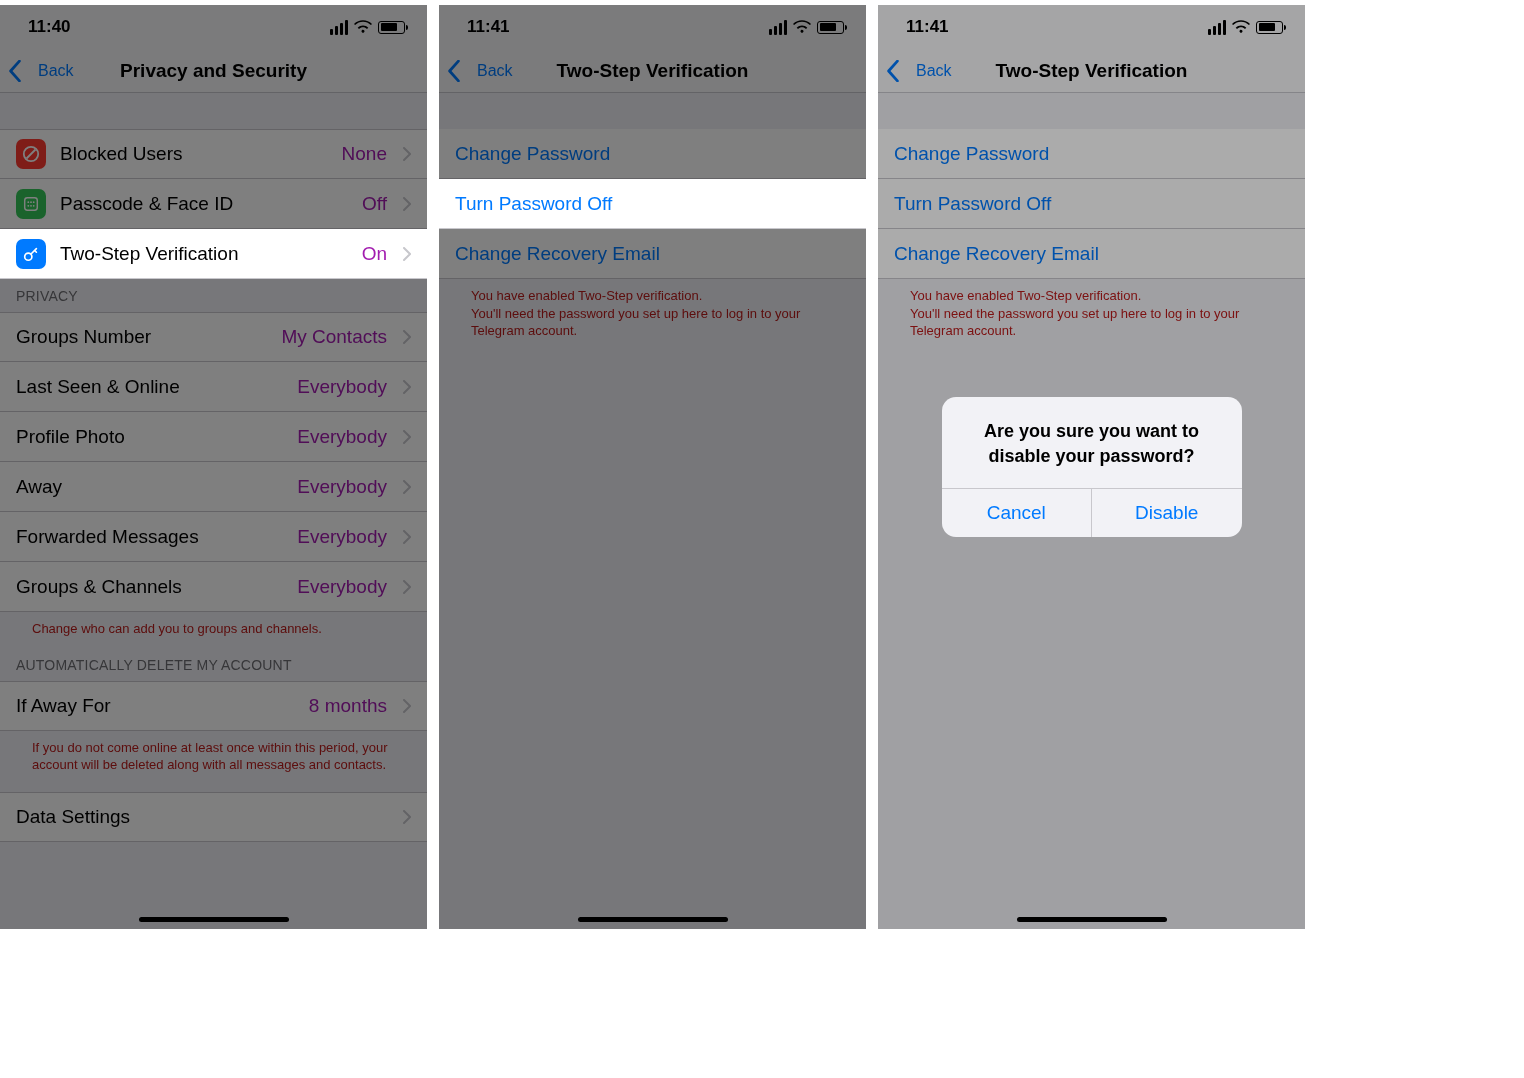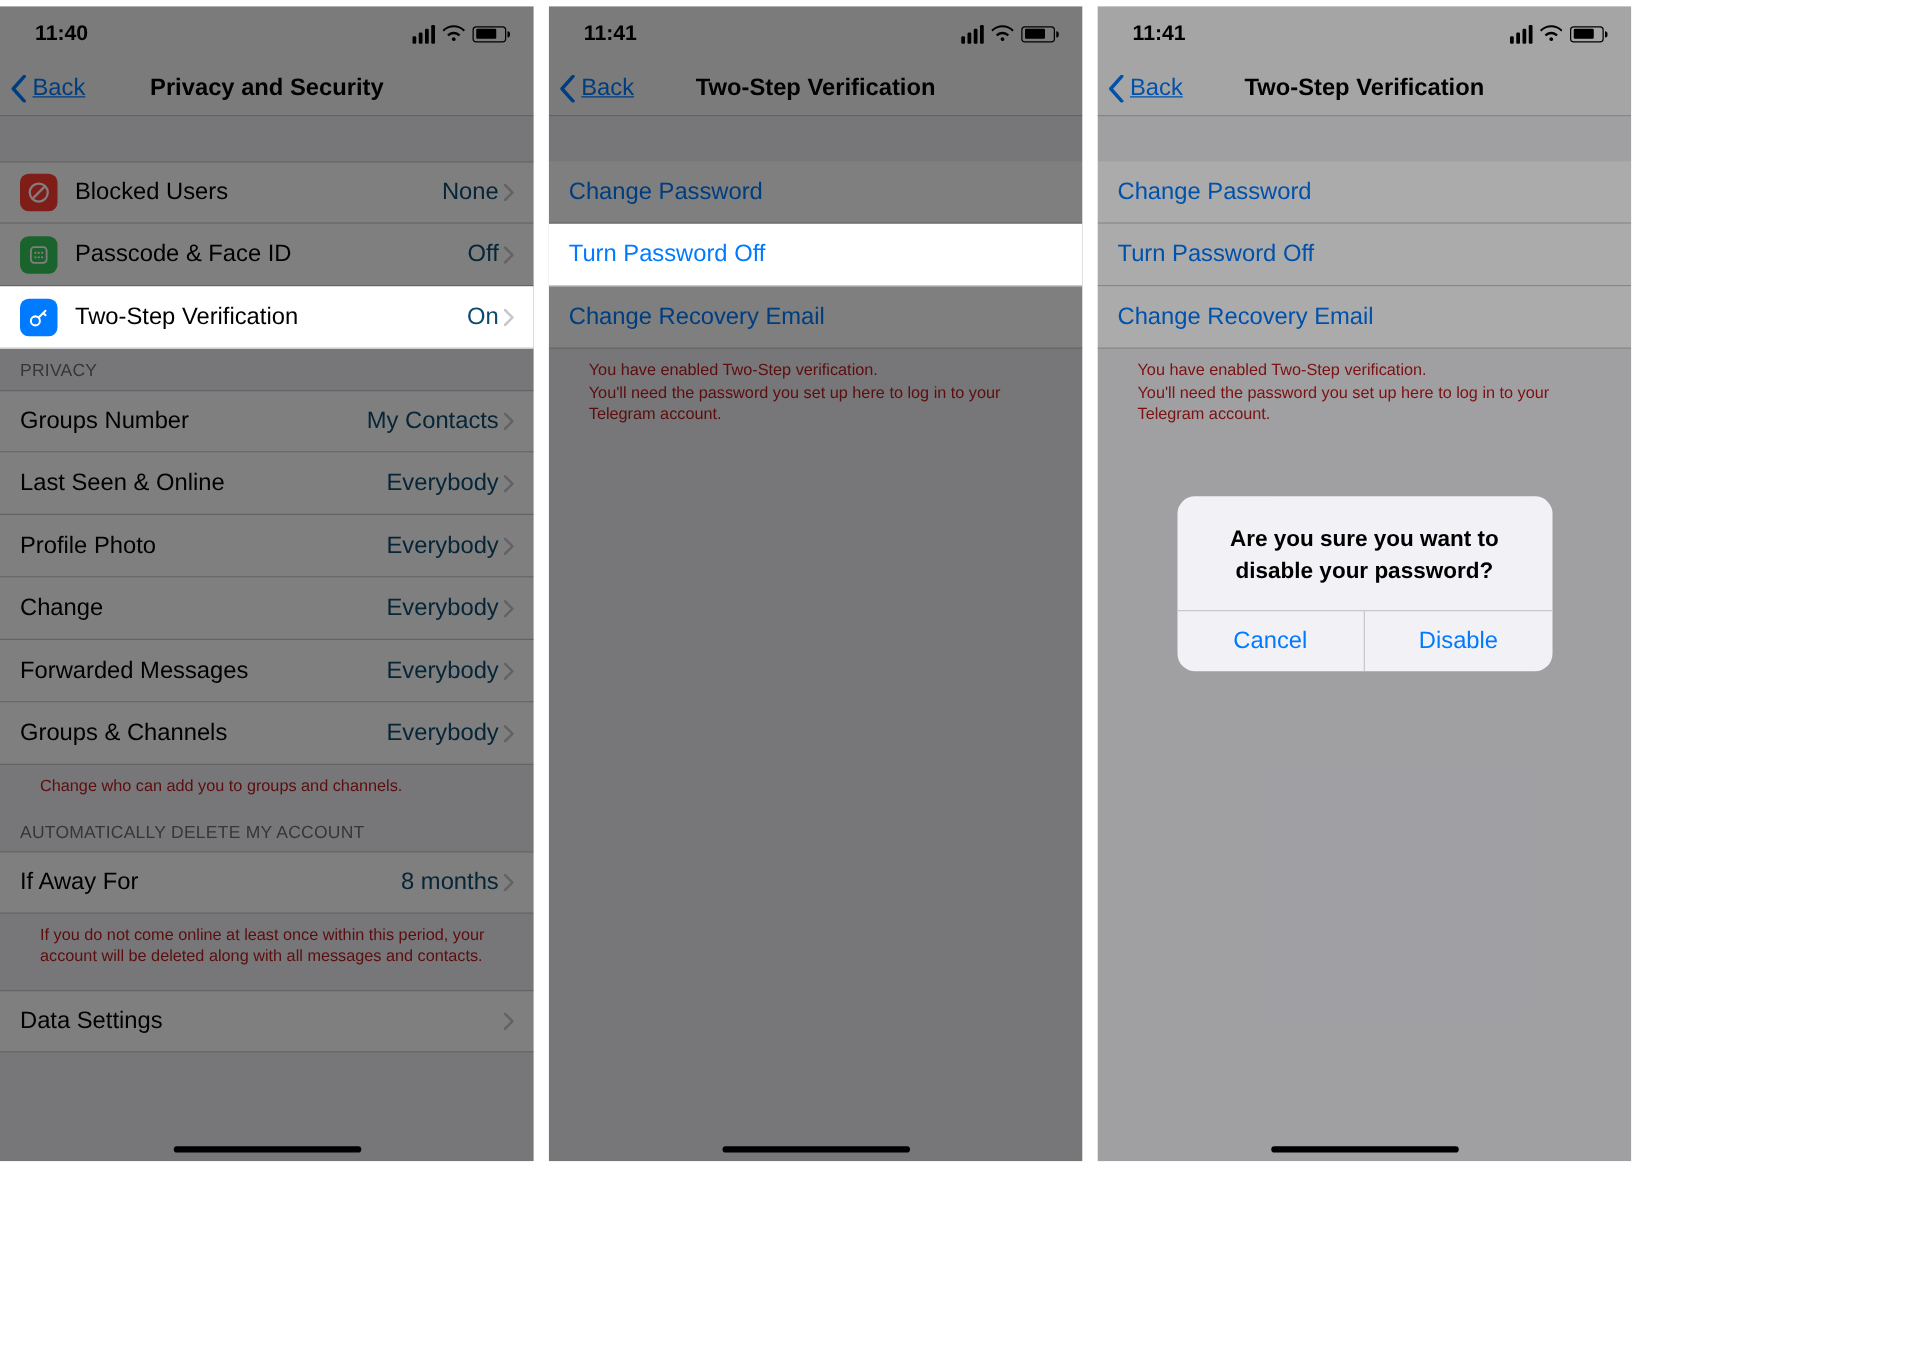--- a/index.html
+++ b/index.html
@@ -17,28 +17,28 @@
   .signal span:nth-child(2){height:9px}
   .signal span:nth-child(3){height:12px}
   .signal span:nth-child(4){height:15px}
   .wifi { width:18px; height:14px; }
   .battery { width:27px; height:13px; border:1.5px solid #000; border-radius:3px; position:relative; display:inline-flex; align-items:center; padding:1.5px; }
   .battery::after { content:""; position:absolute; right:-4px; top:3px; width:2.5px; height:5px; background:#000; border-radius:0 2px 2px 0;}
   .battery .fill { height:100%; width:75%; background:#000; border-radius:1px; }
   
   .navbar { height:44px; display:flex; align-items:center; position:relative; background:#f7f7f8; border-bottom:0.5px solid #c7c7cc; }
   .navtitle { position:absolute; left:0; right:0; text-align:center; font-size:19px; font-weight:600; color:#000; pointer-events:none;}
-  .back { display:flex; align-items:center; color:#007aff; font-size:19px; padding-left:8px; gap:4px;text-decoration:underline; }
+  .back { display:flex; align-items:center; color:#007aff; font-size:16px; padding-left:8px; gap:16px; }
   .chevron-left { width:14px; height:22px; }
   
   .spacer { height:36px; }
   .cell { background:#fff; min-height:50px; display:flex; align-items:center; padding:0 16px; border-bottom:0.5px solid #c8c7cc; position:relative; }
   .cell.first { border-top:0.5px solid #c8c7cc; }
   .cell-label { font-size:19px; color:#000; flex:1; }
-  .cell-value { font-size:19px; color:#0c4a6e; margin-right:4px;}
+  .cell-value { font-size:19px; color:#a21caf; margin-right:16px;}
   .cell-chevron { color:#c7c7cc; }
   .cell-icon { width:30px; height:30px; border-radius:7px; margin-right:14px; display:flex; align-items:center; justify-content:center; flex:0 0 30px;}
   .icon-blocked { background:#ff3b30; }
   .icon-passcode { background:#34c759; }
   .icon-2sv { background:#007aff; }
   .cell-icon svg { width:18px; height:18px; }
   .sect-header { font-size:14px; color:#6d6d72; padding:9px 16px 8px; text-transform:uppercase; letter-spacing:0.2px;}
   .sect-footer { font-size:13px; color:#b91c1c; padding:8px 32px 10px; line-height:1.35;}
   .cell-link { background:#fff; min-height:50px; display:flex; align-items:center; padding:0 16px; border-bottom:0.5px solid #c8c7cc; color:#007aff; font-size:19px;}
   .highlight { position:relative; z-index:25; }
@@ -148,21 +148,21 @@
         </svg>
     </div>
     <div class="cell">
       <span class="cell-label">Profile Photo</span>
       <span class="cell-value">Everybody</span>
       <svg class="chevron-right cell-chevron" viewBox="0 0 8 14">
           <path d="M1 1l6 6-6 6" stroke="#c7c7cc" stroke-width="2" fill="none" stroke-linecap="round"></path>
         </svg>
     </div>
     <div class="cell">
-      <span class="cell-label">Change</span>
+      <span class="cell-label">Away</span>
       <span class="cell-value">Everybody</span>
       <svg class="chevron-right cell-chevron" viewBox="0 0 8 14">
           <path d="M1 1l6 6-6 6" stroke="#c7c7cc" stroke-width="2" fill="none" stroke-linecap="round"></path>
         </svg>
     </div>
     <div class="cell">
       <span class="cell-label">Forwarded Messages</span>
       <span class="cell-value">Everybody</span>
       <svg class="chevron-right cell-chevron" viewBox="0 0 8 14">
           <path d="M1 1l6 6-6 6" stroke="#c7c7cc" stroke-width="2" fill="none" stroke-linecap="round"></path>

